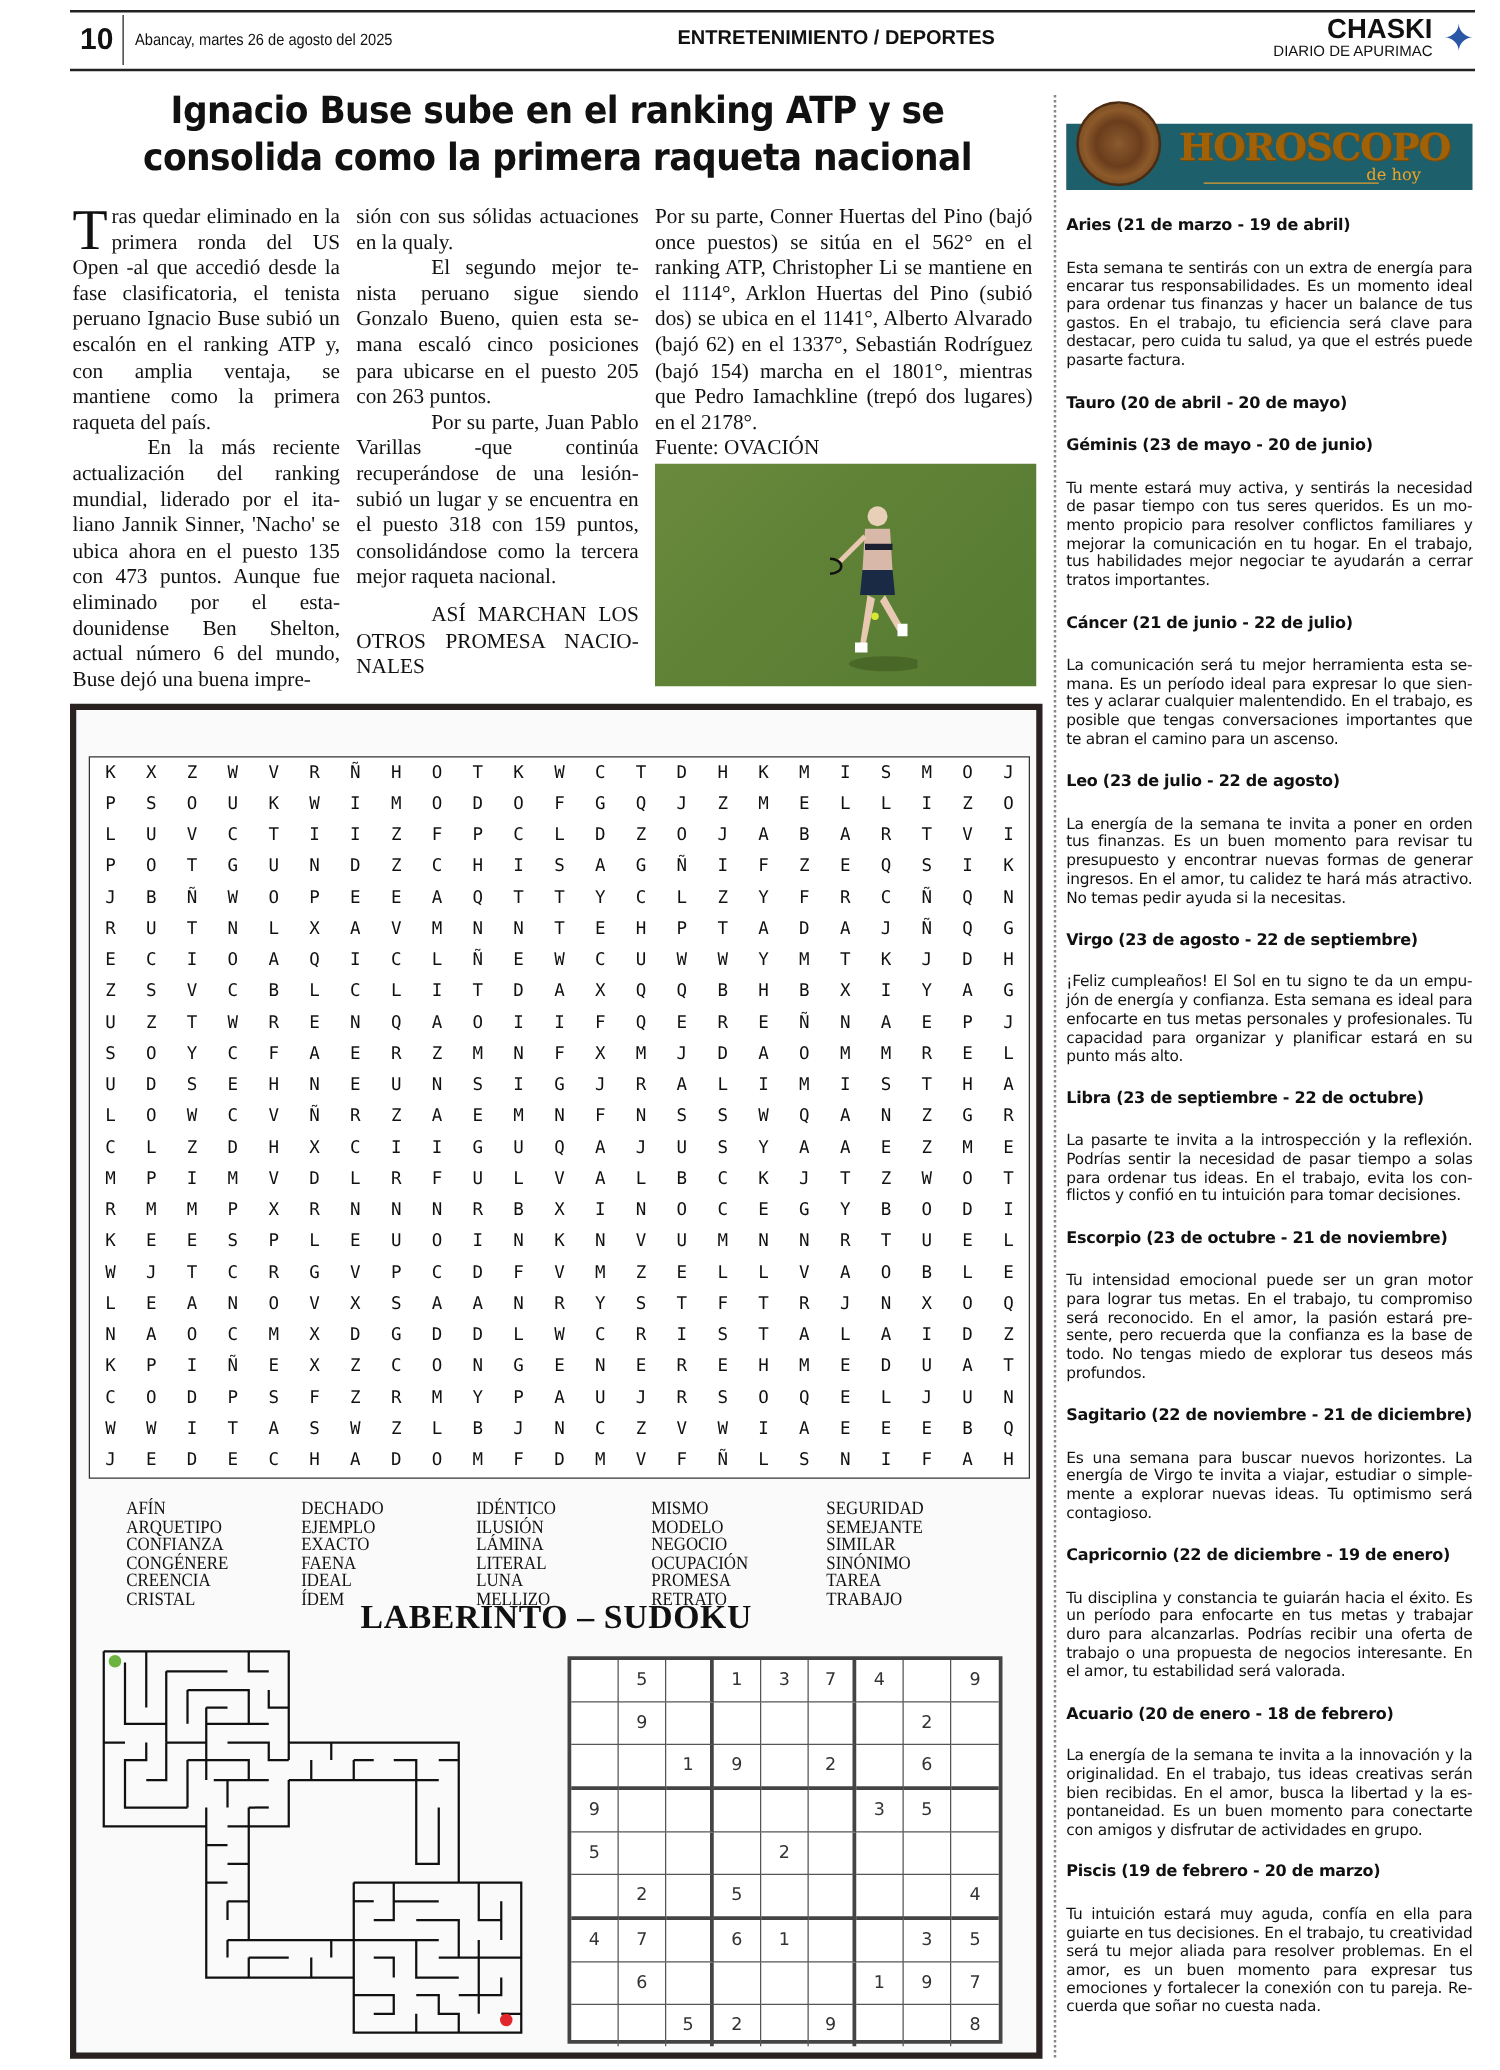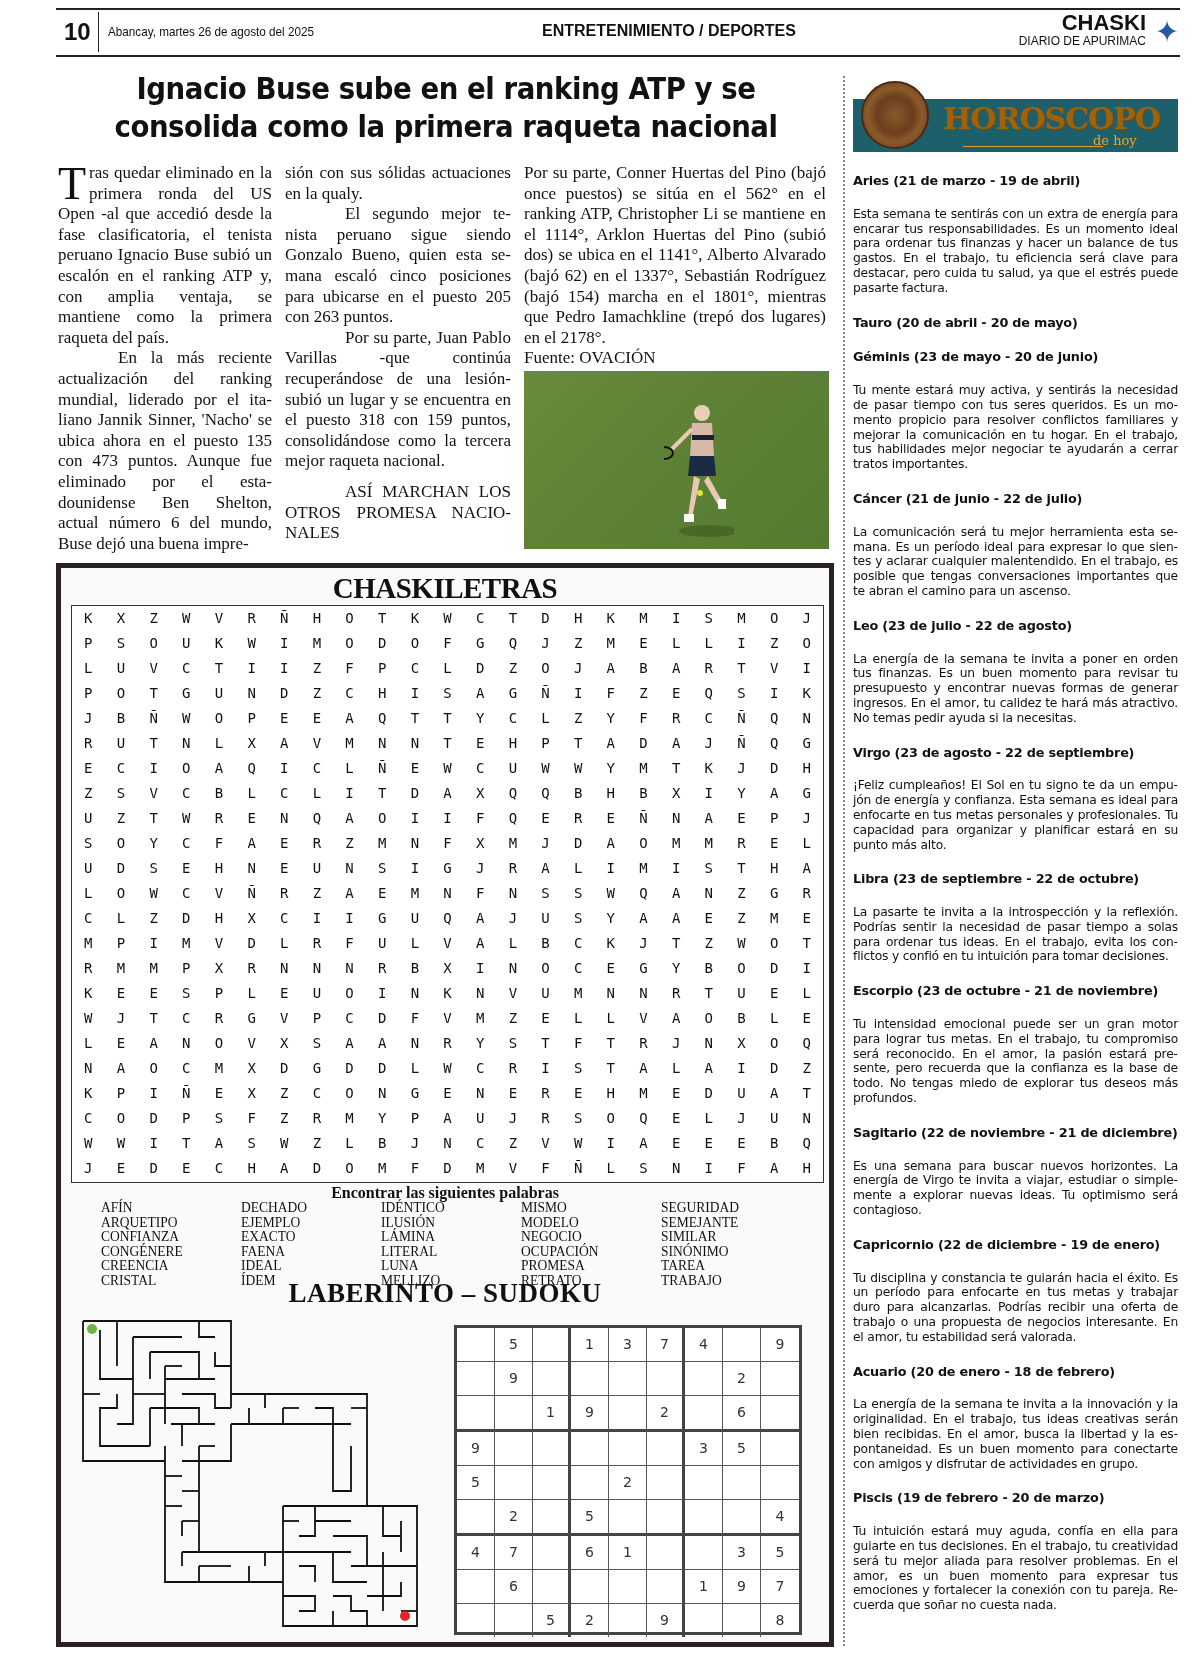--- a/index.html
+++ b/index.html
@@ -106,21 +106,20 @@
     <rect x="54" y="98" width="8" height="10" fill="#fff"></rect>
     <path d="M28 28 L8 48" stroke="#e8c8b0" stroke-width="4"></path>
     <ellipse cx="0" cy="52" rx="9" ry="6" fill="none" stroke="#111" stroke-width="2"></ellipse>
     <circle cx="36" cy="92" r="3" fill="#d8e830"></circle>
   </svg>
 </div>
 
 <div class="vdivider"></div>
 
 <div class="puzzle">
-  <div class="ws-title">CHASKILETRAS</div>
   <div class="ws-grid" id="ws-grid">
       <div class="ws-row">
         <span class="ws-cell">K</span>
         <span class="ws-cell">X</span>
         <span class="ws-cell">Z</span>
         <span class="ws-cell">W</span>
         <span class="ws-cell">V</span>
         <span class="ws-cell">R</span>
         <span class="ws-cell">Ñ</span>
         <span class="ws-cell">H</span>
@@ -684,21 +683,20 @@
         <span class="ws-cell">Ñ</span>
         <span class="ws-cell">L</span>
         <span class="ws-cell">S</span>
         <span class="ws-cell">N</span>
         <span class="ws-cell">I</span>
         <span class="ws-cell">F</span>
         <span class="ws-cell">A</span>
         <span class="ws-cell">H</span>
       </div>
     </div>
-  <div class="words-title">Encontrar las siguientes palabras</div>
   <div class="words" id="wordlist">
       <div class="wcol">
         <div>AFÍN</div>
         <div>ARQUETIPO</div>
         <div>CONFIANZA</div>
         <div>CONGÉNERE</div>
         <div>CREENCIA</div>
         <div>CRISTAL</div>
       </div>
       <div class="wcol">

